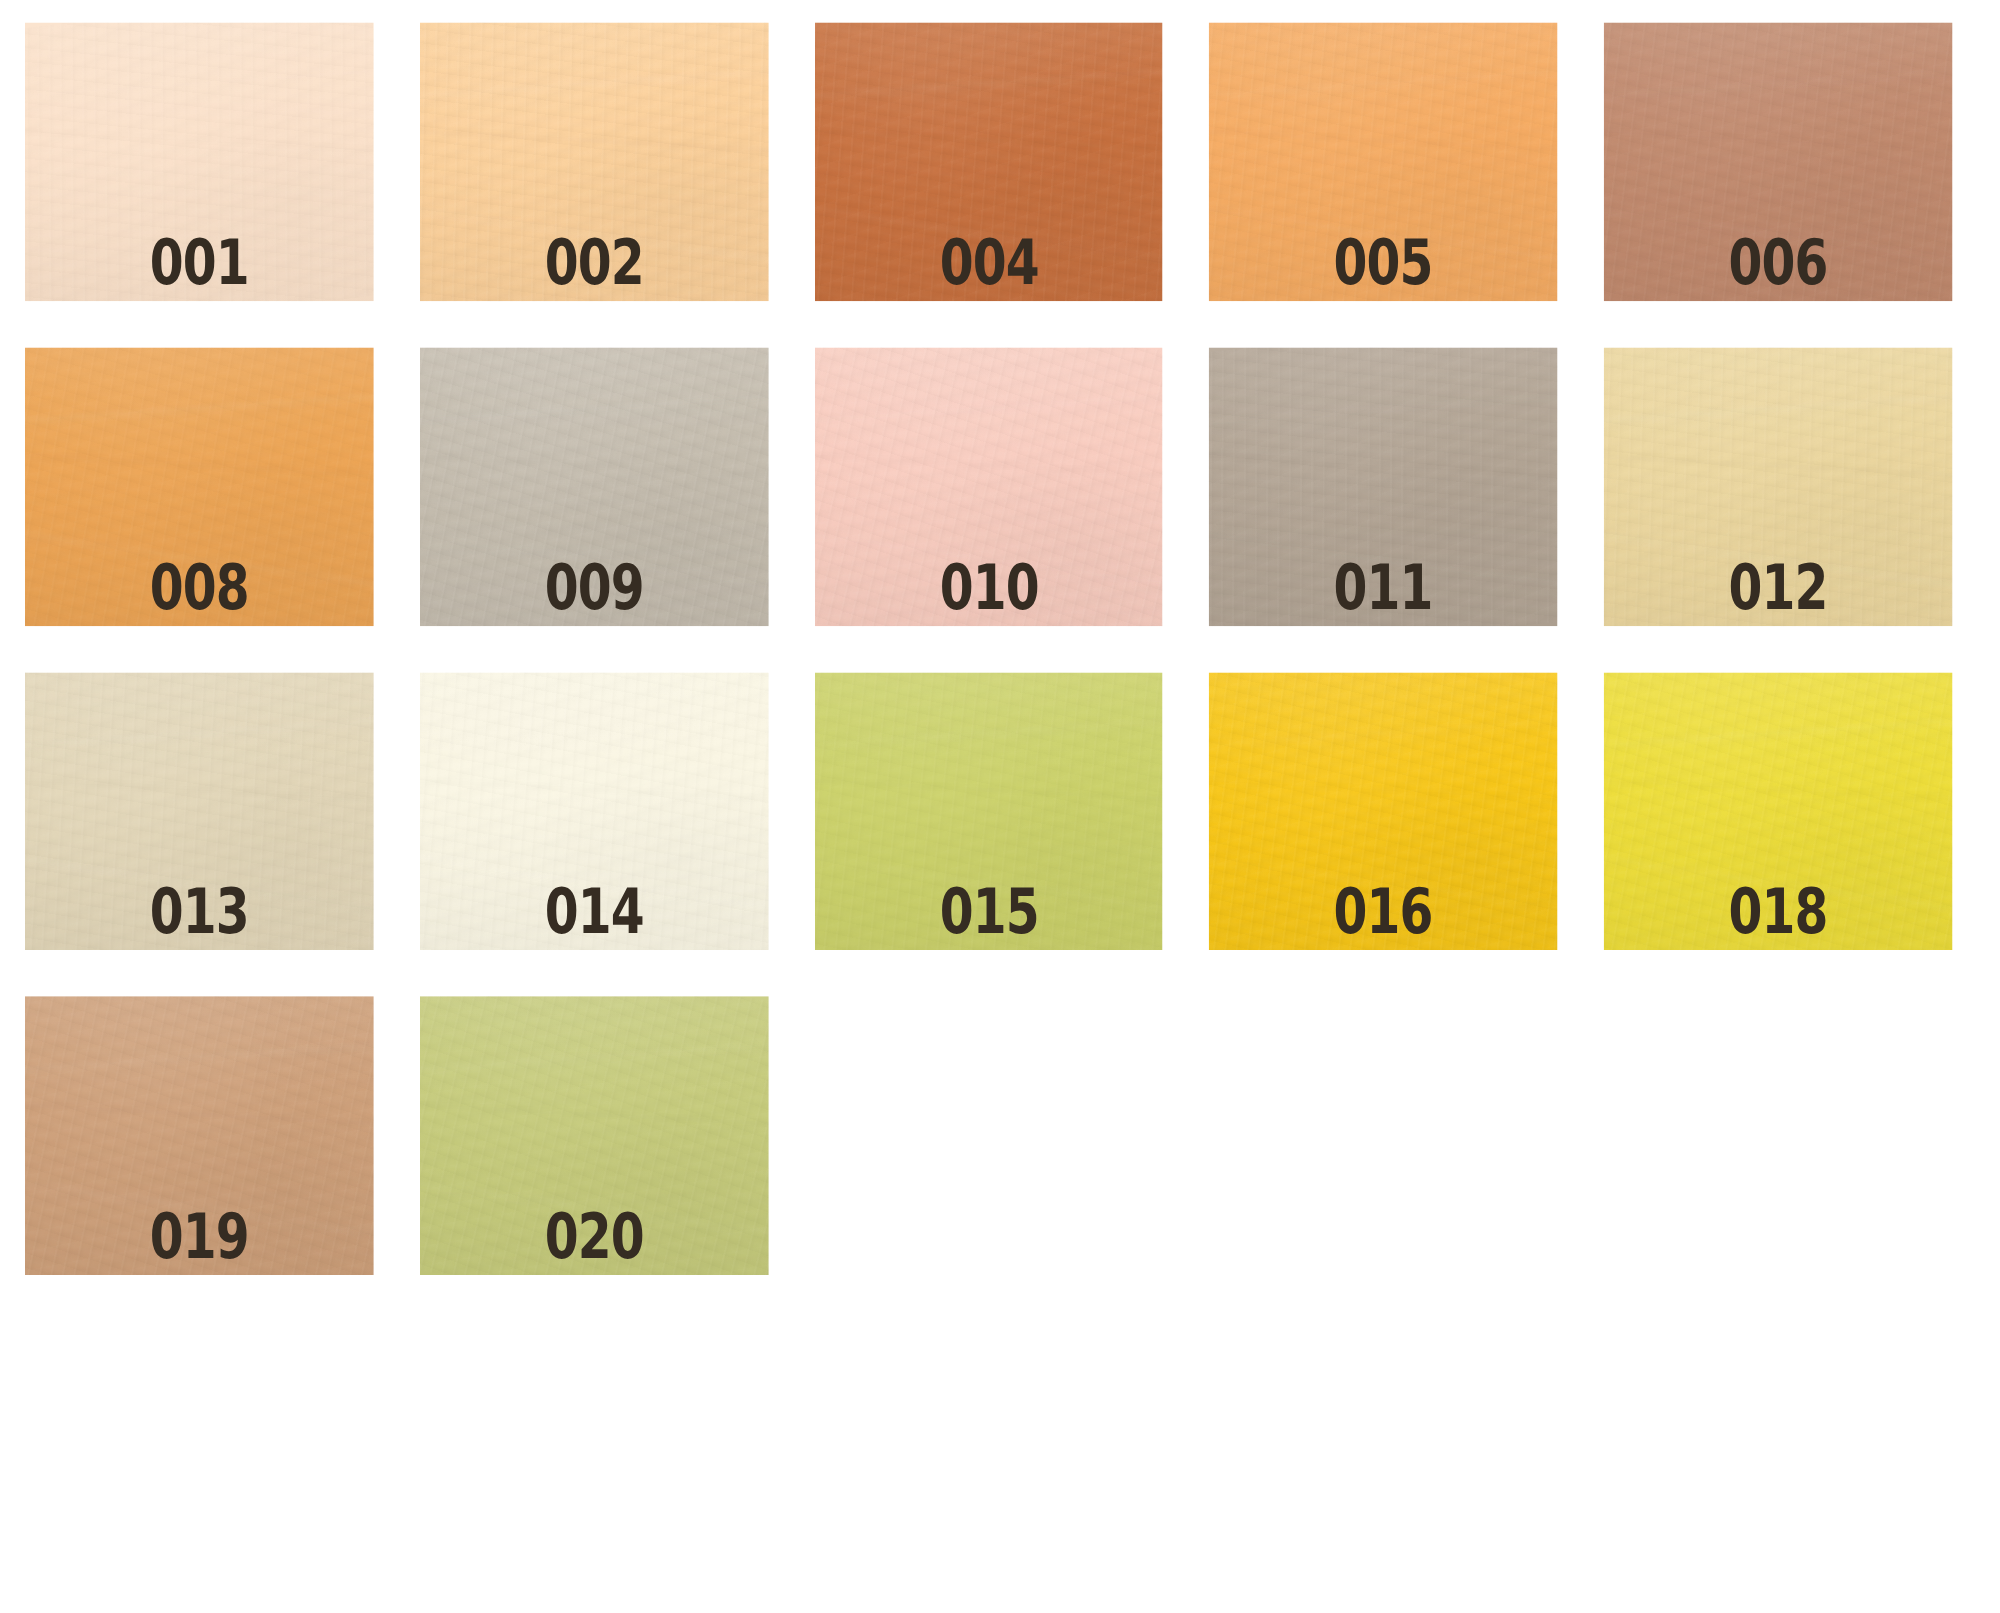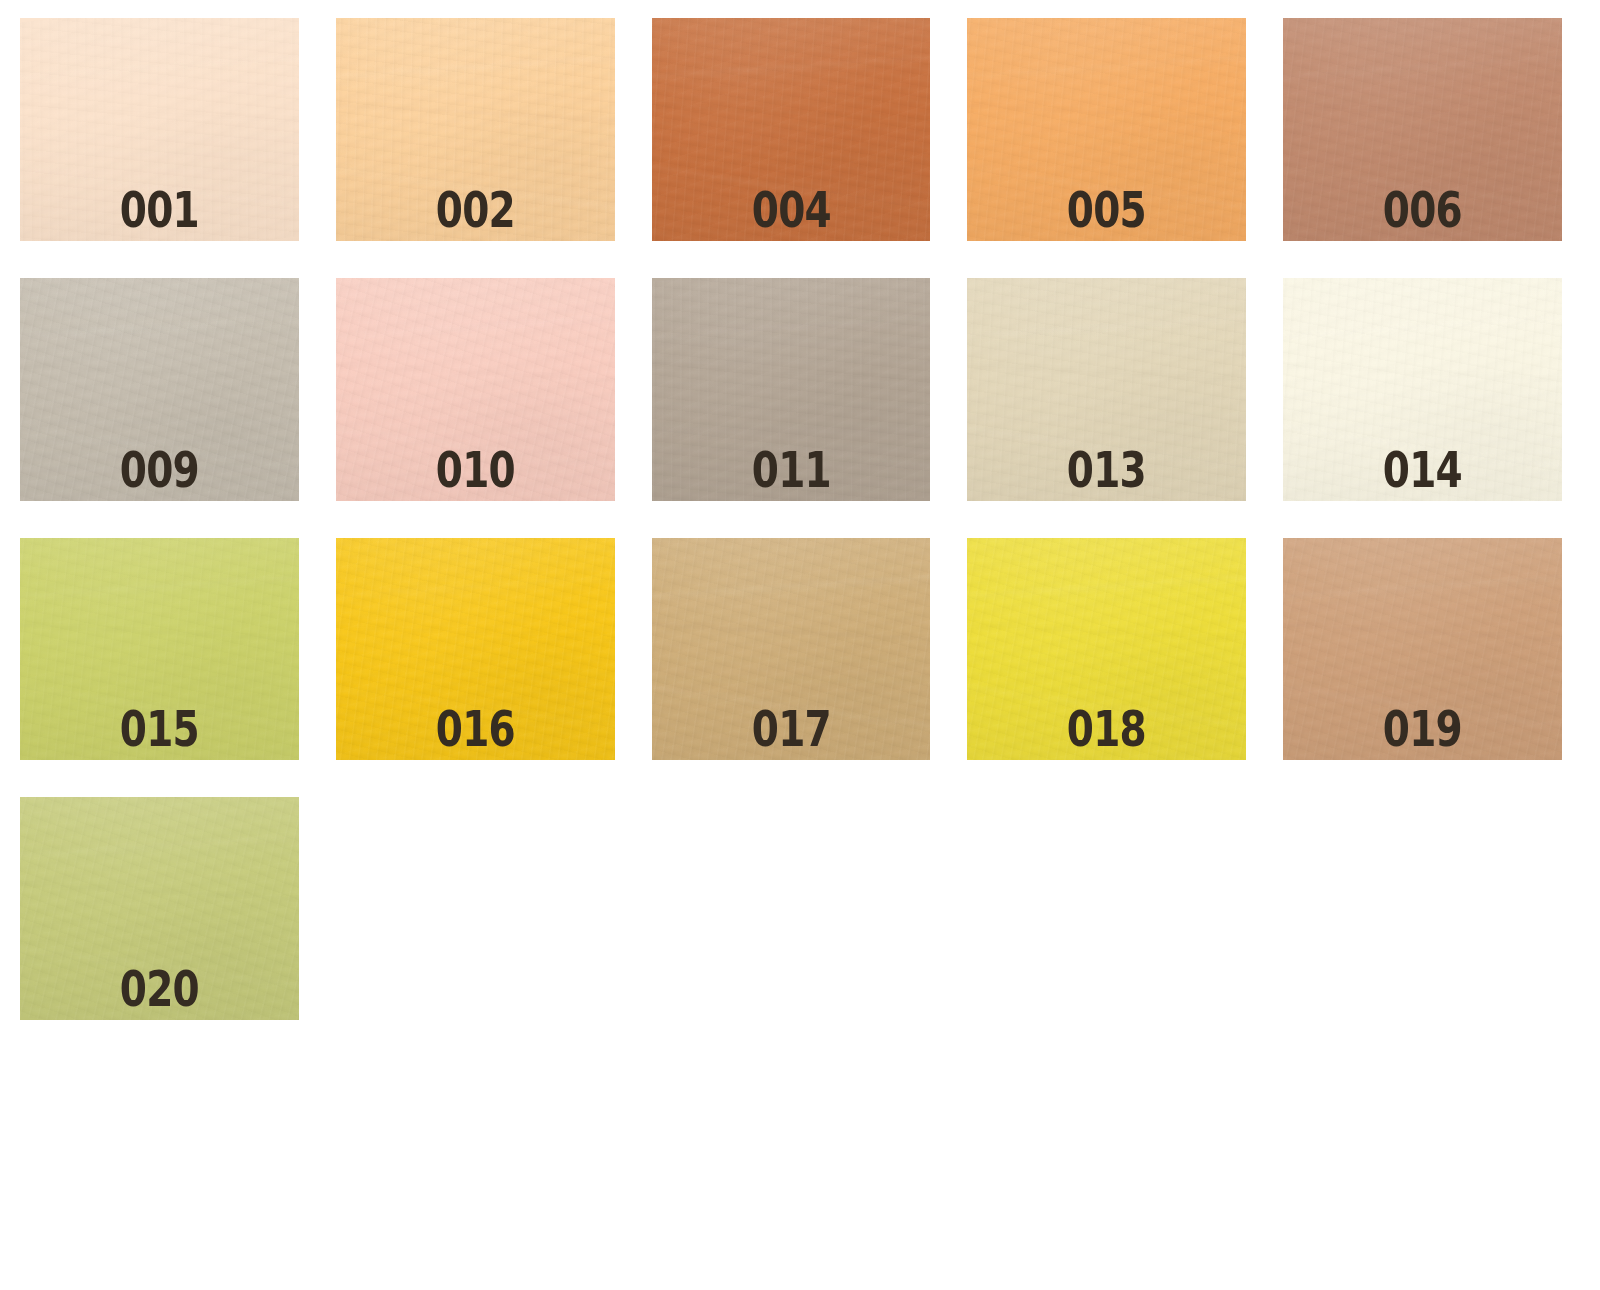--- a/index.html
+++ b/index.html
@@ -148,39 +148,53 @@
       <div class="label" style="color: rgb(53, 44, 34);">005</div>
     </div>
     <div class="swatch">
       <div class="fill" style="background: rgb(193, 138, 110);"></div>
       <div class="shade"></div>
       <div class="grain" style="transform: rotate(0.2deg); opacity: 0.46;"></div>
       <div class="crease" style="opacity: 0.35;"></div>
       <div class="label" style="color: rgb(53, 44, 34);">006</div>
     </div>
     <div class="swatch">
+      <div class="fill" style="background: rgb(237, 165, 85);"></div>
+      <div class="shade"></div>
+      <div class="grain" style="transform: rotate(3.16deg); opacity: 0.4;"></div>
+      <div class="crease" style="opacity: 0.56;"></div>
+      <div class="label" style="color: rgb(53, 44, 34);">008</div>
+    </div>
+    <div class="swatch">
       <div class="fill" style="background: rgb(197, 189, 175);"></div>
       <div class="shade"></div>
       <div class="grain" style="transform: rotate(4.64deg); opacity: 0.58;"></div>
       <div class="crease" style="opacity: 0.49;"></div>
       <div class="label" style="color: rgb(53, 44, 34);">009</div>
     </div>
     <div class="swatch">
       <div class="fill" style="background: rgb(249, 205, 192);"></div>
       <div class="shade"></div>
       <div class="grain" style="transform: rotate(6.12deg); opacity: 0.55;"></div>
       <div class="crease" style="opacity: 0.42;"></div>
       <div class="label" style="color: rgb(53, 44, 34);">010</div>
     </div>
     <div class="swatch">
       <div class="fill" style="background: rgb(179, 165, 149);"></div>
       <div class="shade"></div>
       <div class="grain" style="transform: rotate(-6.8deg); opacity: 0.52;"></div>
       <div class="crease" style="opacity: 0.35;"></div>
       <div class="label" style="color: rgb(53, 44, 34);">011</div>
+    </div>
+    <div class="swatch">
+      <div class="fill" style="background: rgb(236, 215, 159);"></div>
+      <div class="shade"></div>
+      <div class="grain" style="transform: rotate(-5.32deg); opacity: 0.49;"></div>
+      <div class="crease" style="opacity: 0.63;"></div>
+      <div class="label" style="color: rgb(53, 44, 34);">012</div>
     </div>
     <div class="swatch">
       <div class="fill" style="background: rgb(227, 215, 185);"></div>
       <div class="shade"></div>
       <div class="grain" style="transform: rotate(-3.84deg); opacity: 0.46;"></div>
       <div class="crease" style="opacity: 0.56;"></div>
       <div class="label" style="color: rgb(53, 44, 34);">013</div>
     </div>
     <div class="swatch">
       <div class="fill" style="background: rgb(250, 246, 228);"></div>
@@ -197,27 +211,20 @@
       <div class="label" style="color: rgb(53, 44, 34);">015</div>
     </div>
     <div class="swatch">
       <div class="fill" style="background: rgb(248, 199, 24);"></div>
       <div class="shade"></div>
       <div class="grain" style="transform: rotate(0.6deg); opacity: 0.58;"></div>
       <div class="crease" style="opacity: 0.35;"></div>
       <div class="label" style="color: rgb(53, 44, 34);">016</div>
     </div>
     <div class="swatch">
-      <div class="fill" style="background: rgb(207, 174, 121);"></div>
-      <div class="shade"></div>
-      <div class="grain" style="transform: rotate(2.08deg); opacity: 0.55;"></div>
-      <div class="crease" style="opacity: 0.63;"></div>
-      <div class="label" style="color: rgb(53, 44, 34);">017</div>
-    </div>
-    <div class="swatch">
       <div class="fill" style="background: rgb(238, 222, 58);"></div>
       <div class="shade"></div>
       <div class="grain" style="transform: rotate(3.56deg); opacity: 0.52;"></div>
       <div class="crease" style="opacity: 0.56;"></div>
       <div class="label" style="color: rgb(53, 44, 34);">018</div>
     </div>
     <div class="swatch">
       <div class="fill" style="background: rgb(206, 160, 122);"></div>
       <div class="shade"></div>
       <div class="grain" style="transform: rotate(5.04deg); opacity: 0.49;"></div>

